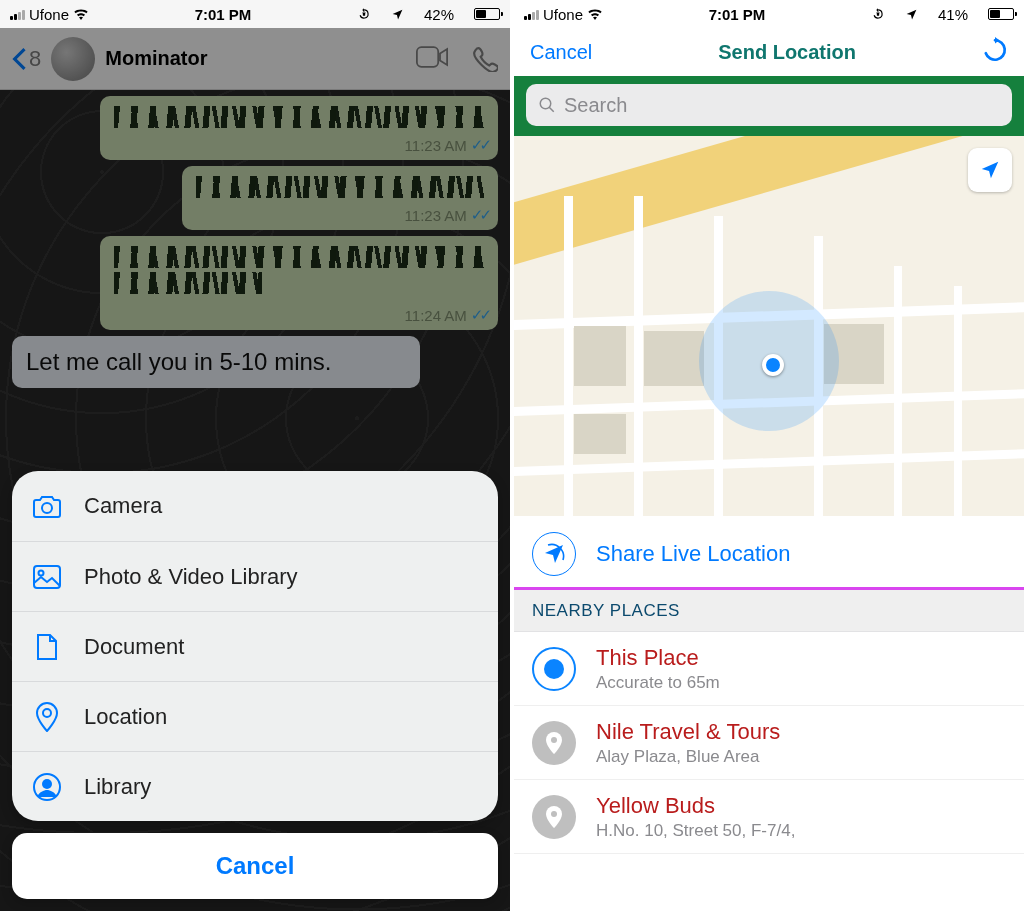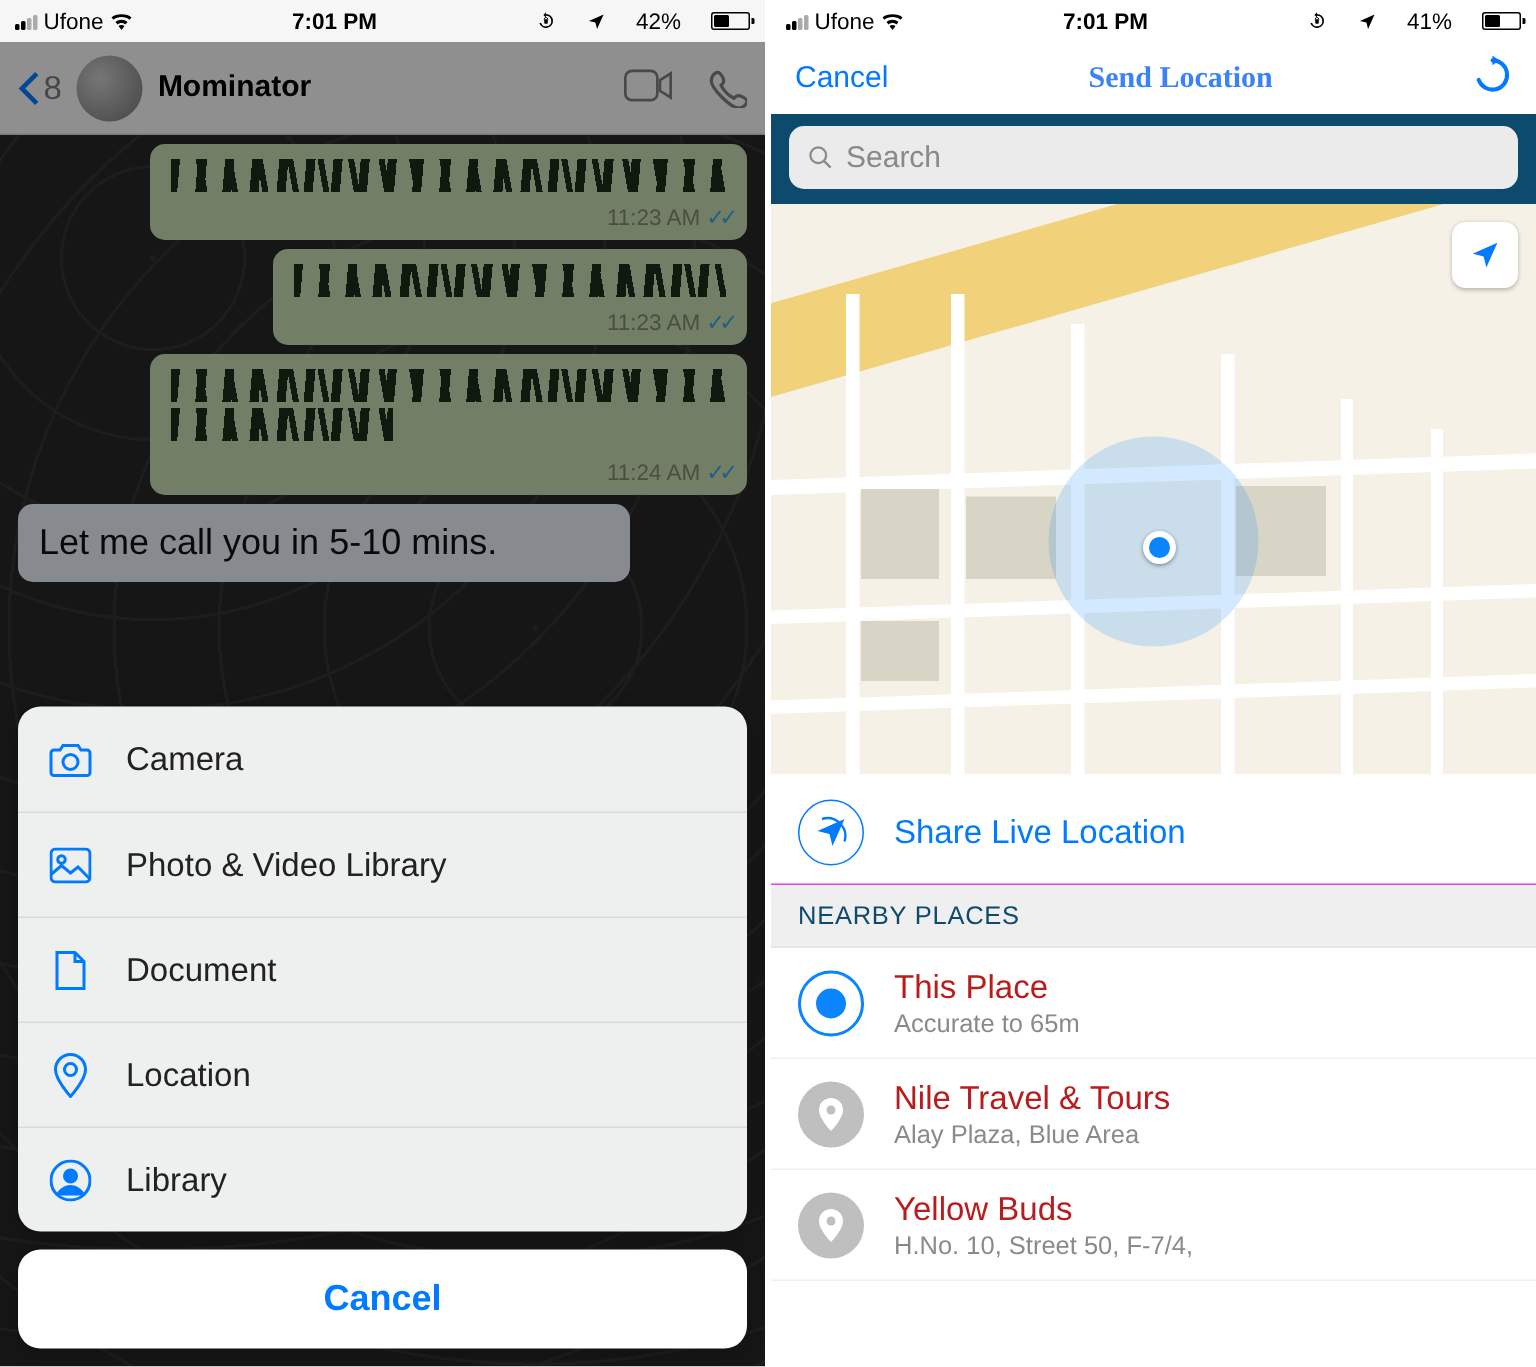--- a/index.html
+++ b/index.html
@@ -43,46 +43,46 @@
   .msg .meta { position:absolute; right:10px; bottom:6px; font-size:15px; color:#7d8c6d; display:flex; align-items:center; gap:4px; }
   .msg .ticks { color:#34a2ed; font-size:15px; letter-spacing:-4px; }
 
   .msg.in { background:#e8eef4; color:#111; margin:6px auto 6px 12px; }
   .msg.in .txt { font-size:24px; }
 
   
   .dim { position:absolute; inset:0; background:rgba(0,0,0,.42); }
 
   .sheet { position:absolute; left:12px; right:12px; bottom:12px; }
-  .sheet-group { background:#eef0f0; border-radius:15px; overflow:hidden; box-shadow:0 4px 12px rgba(0,0,0,.25); }
+  .sheet-group { background:#eef0f0; border-radius:26px; overflow:hidden; box-shadow:0 4px 12px rgba(0,0,0,.25); }
   .sheet-row { display:flex; align-items:center; height:70px; padding:0 20px; gap:22px; font-size:22px; color:#222; border-top:1px solid #d8dadc; }
   .sheet-row:first-child { border-top:none; }
   .sheet-row .ic { width:30px; display:flex; justify-content:center; color:#007aff; }
   .cancel-btn { margin-top:12px; height:66px; background:#fff; border-radius:15px; display:flex; align-items:center; justify-content:center; font-size:24px; font-weight:600; color:#007aff; box-shadow:0 4px 12px rgba(0,0,0,.2); }
 
   
   .phone.right { background:#fff; }
   .right-nav { height:48px; display:flex; align-items:center; justify-content:space-between; padding:0 16px; }
   .right-nav .cancel { color:#007aff; font-size:20px; }
-  .right-nav .title { font-weight:700; font-size:20px; color:#3b82f6;font-family:Liberation Serif, serif; }
+  .right-nav .title { font-weight:700; font-size:20px; color:#0f766e; }
   .right-nav .refresh { color:#007aff; }
 
-  .search-wrap { padding:8px 12px 10px 12px; background:#0c4a6e;text-align:right; }
+  .search-wrap { padding:8px 12px 10px 12px; background:#15803d;text-align:right; }
   .search-field { height:42px; background:#ebebec; border-radius:10px; display:flex; align-items:center; padding:0 12px; gap:8px; color:#8a8a8e; font-size:20px; }
 
   .map { position:relative; height:380px; background:#f5f1e6; overflow:hidden; }
   .map .block { position:absolute; background:#d9d5c6; }
   .map .road { position:absolute; background:#fff; }
   .map .road.hwy { background:#f1d27a; height:60px; }
   .map .loc-btn { position:absolute; right:12px; top:12px; width:44px; height:44px; border-radius:9px; background:#fff; box-shadow:0 1px 3px rgba(0,0,0,.25); display:flex; align-items:center; justify-content:center; color:#007aff; }
   .map .accuracy { position:absolute; width:140px; height:140px; border-radius:70px; background:rgba(10,132,255,.18); left:185px; top:155px; }
   .map .me { position:absolute; width:22px; height:22px; border-radius:11px; background:#0a84ff; border:4px solid #fff; left:248px; top:218px; box-shadow:0 1px 3px rgba(0,0,0,.4); }
 
   .list { position:absolute; left:0; right:0; top:520px; bottom:0; background:#fff; }
-  .share-row { height:70px; display:flex; align-items:center; gap:20px; padding:0 18px; color:#007aff; font-size:22px; border-bottom:1px solid #d946ef; }
+  .share-row { height:70px; display:flex; align-items:center; gap:20px; padding:0 18px; color:#007aff; font-size:22px; border-bottom:3px solid #d946ef; }
   .share-row .ic { width:44px; height:44px; border:1.6px solid #007aff; border-radius:22px; display:flex; align-items:center; justify-content:center; }
 
   .section-header { height:42px; background:#efefef; color:#0c4a6e; font-size:17px; letter-spacing:.5px; display:flex; align-items:center; padding:0 18px; border-bottom:1px solid #e2e2e4; }
 
   .place { display:flex; align-items:center; gap:20px; padding:10px 18px; border-bottom:1px solid #efefef; min-height:74px; }
   .place .pin { width:44px; height:44px; border-radius:22px; display:flex; align-items:center; justify-content:center; }
   .place .pin.sel { border:2px solid #0a84ff; position:relative; }
   .place .pin.sel::after { content:''; width:20px; height:20px; border-radius:10px; background:#0a84ff; }
   .place .pin.grey { background:#bfbfbf; color:#fff; }
   .place .txt .name { font-size:22px; color:#b91c1c; }

